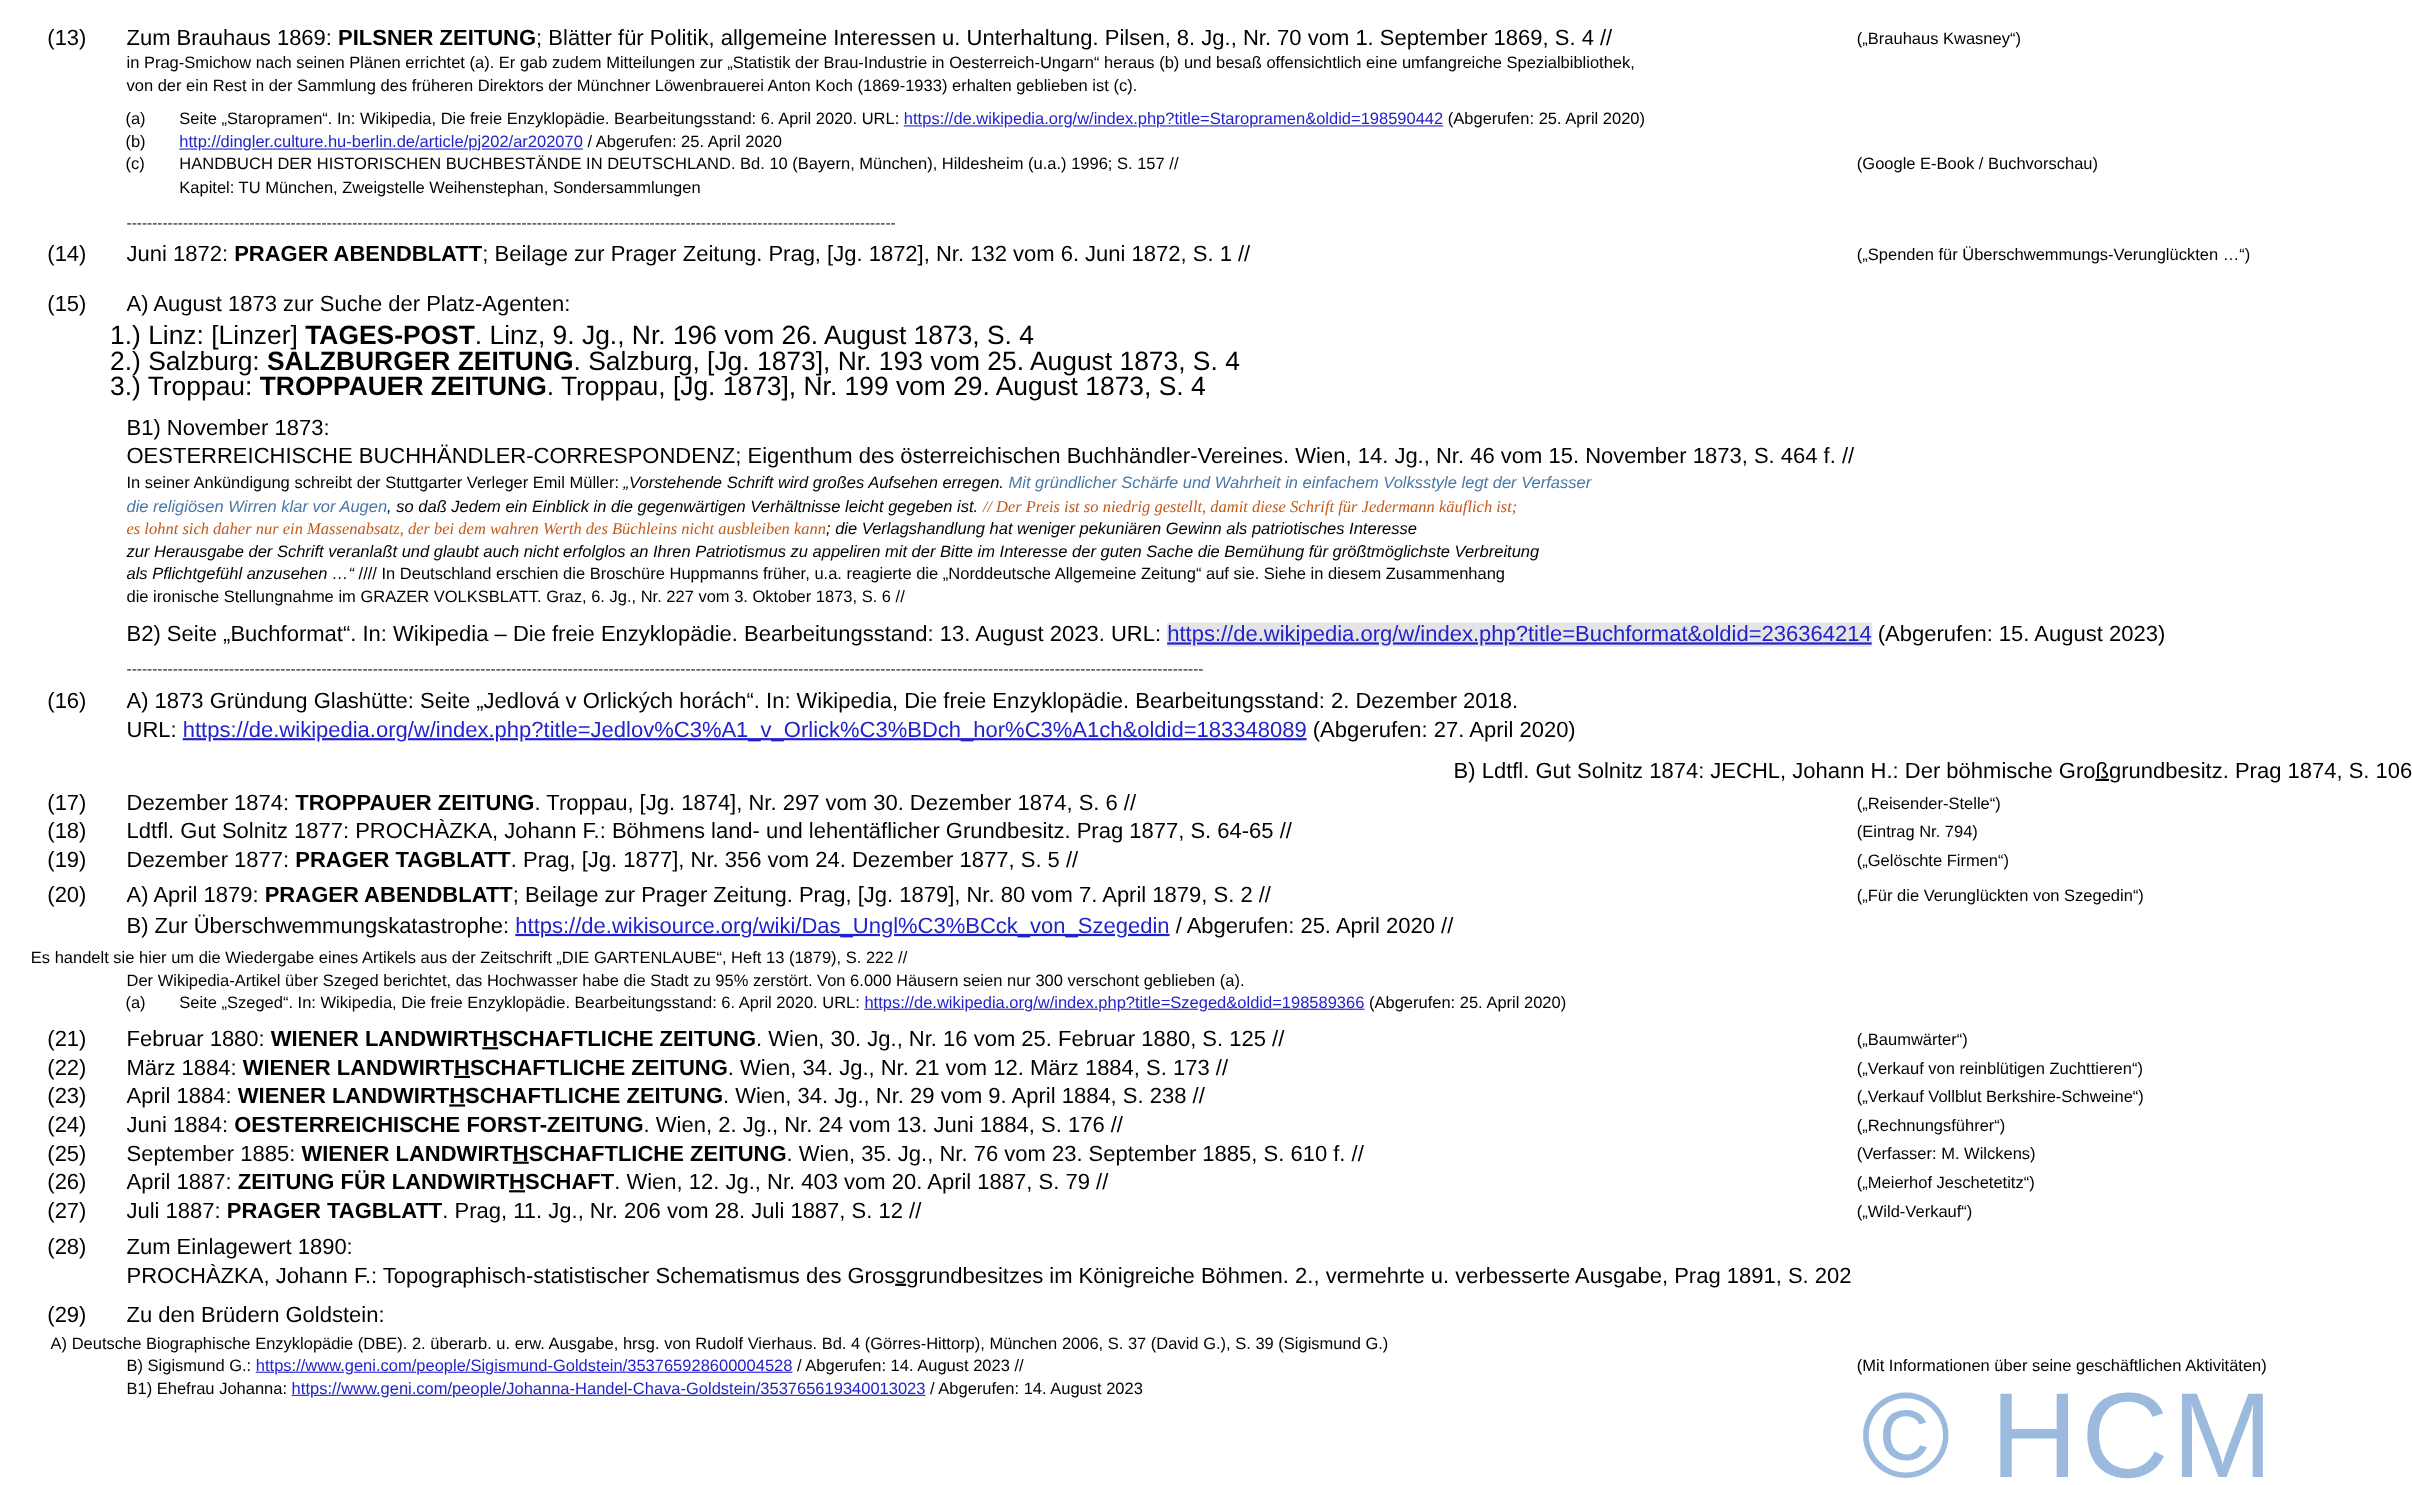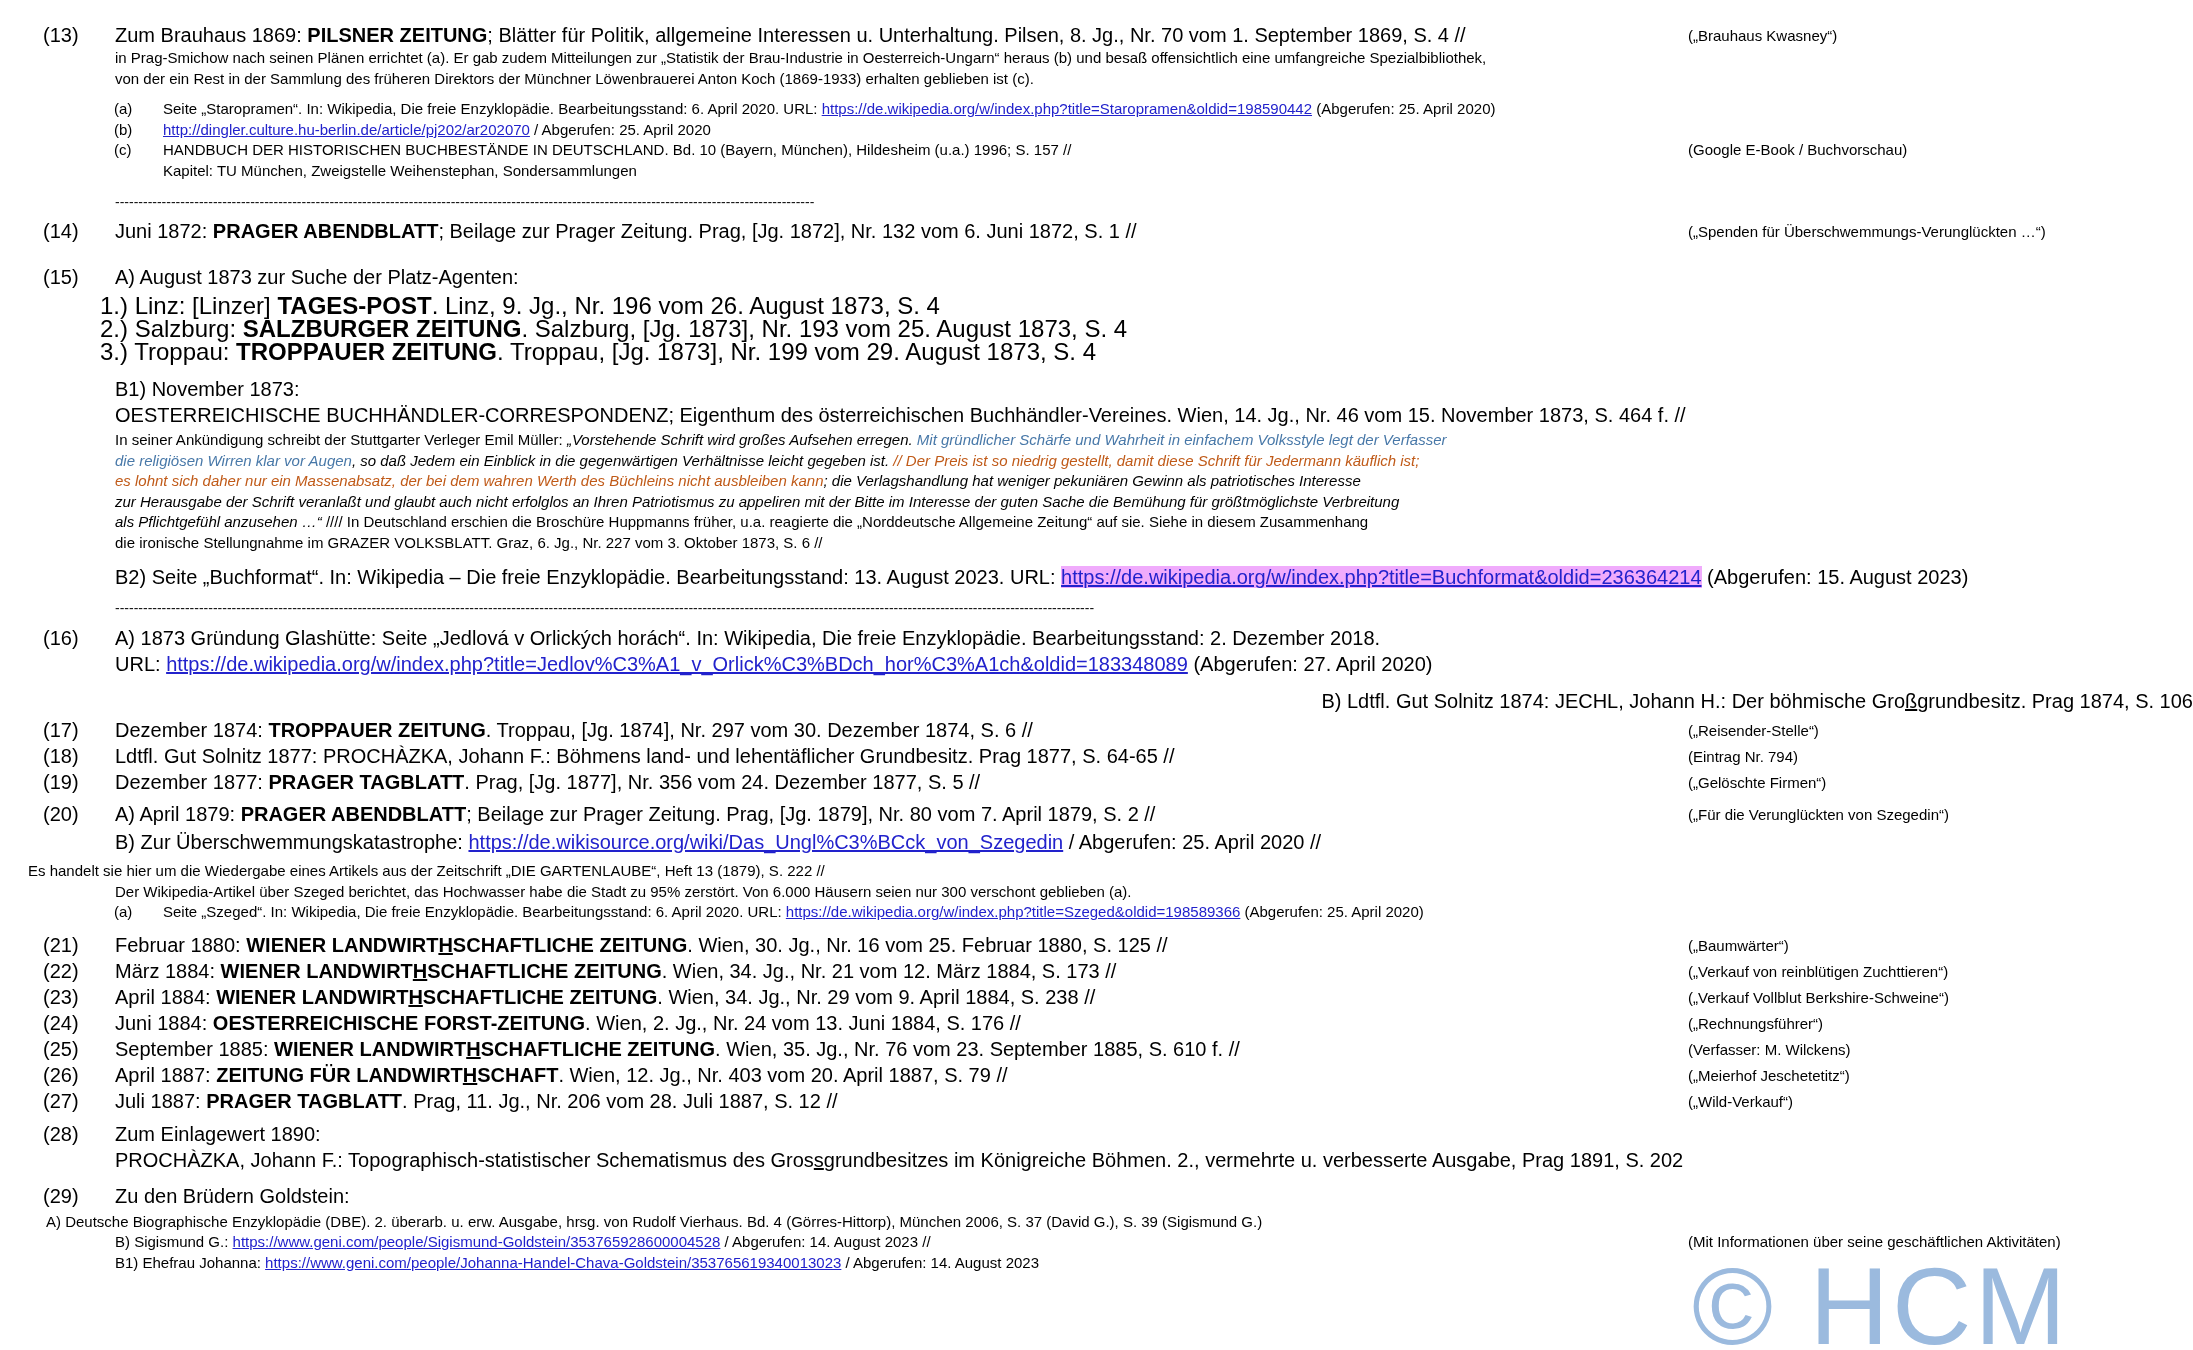--- a/index.html
+++ b/index.html
@@ -17,23 +17,23 @@
   .l-sep{font-size:14px;line-height:18px;padding-left:115px;color:#1a1a1a;letter-spacing:0;}
   .num{position:absolute;left:43px;top:0;font-weight:normal;}
   .ref-label{position:absolute;left:114px;top:0;}
   .ann{position:absolute;left:1688px;top:0;font-size:15px;line-height:20px;white-space:nowrap;color:#000;font-weight:normal;font-style:normal;}
   .l-main > .ann{top:4px;}
   .rn{}
   .rb{font-weight:bold;}
   .ru{text-decoration:underline;}
   .rl{color:#2222cc;text-decoration:underline;}
   .rlb{color:#2222cc;text-decoration:none;}
-  .rlh{background:#f0abfc;}
+  .rlh{background:#e5e5e5;}
   .rib{color:#4878a8;font-style:italic;}
-  .rio{color:#c05a18;font-style:italic;}
+  .rio{color:#c05a18;font-style:italic;font-family:Liberation Serif, serif;}
   .rii{font-style:italic;}
   a{cursor:pointer;}
   .wm{
     position:absolute;left:1692px;top:1256px;font-size:110px;line-height:100px;
     color:#9bbade;letter-spacing:3px;white-space:nowrap;
   }
 </style>
 </head>
 <body>
 

